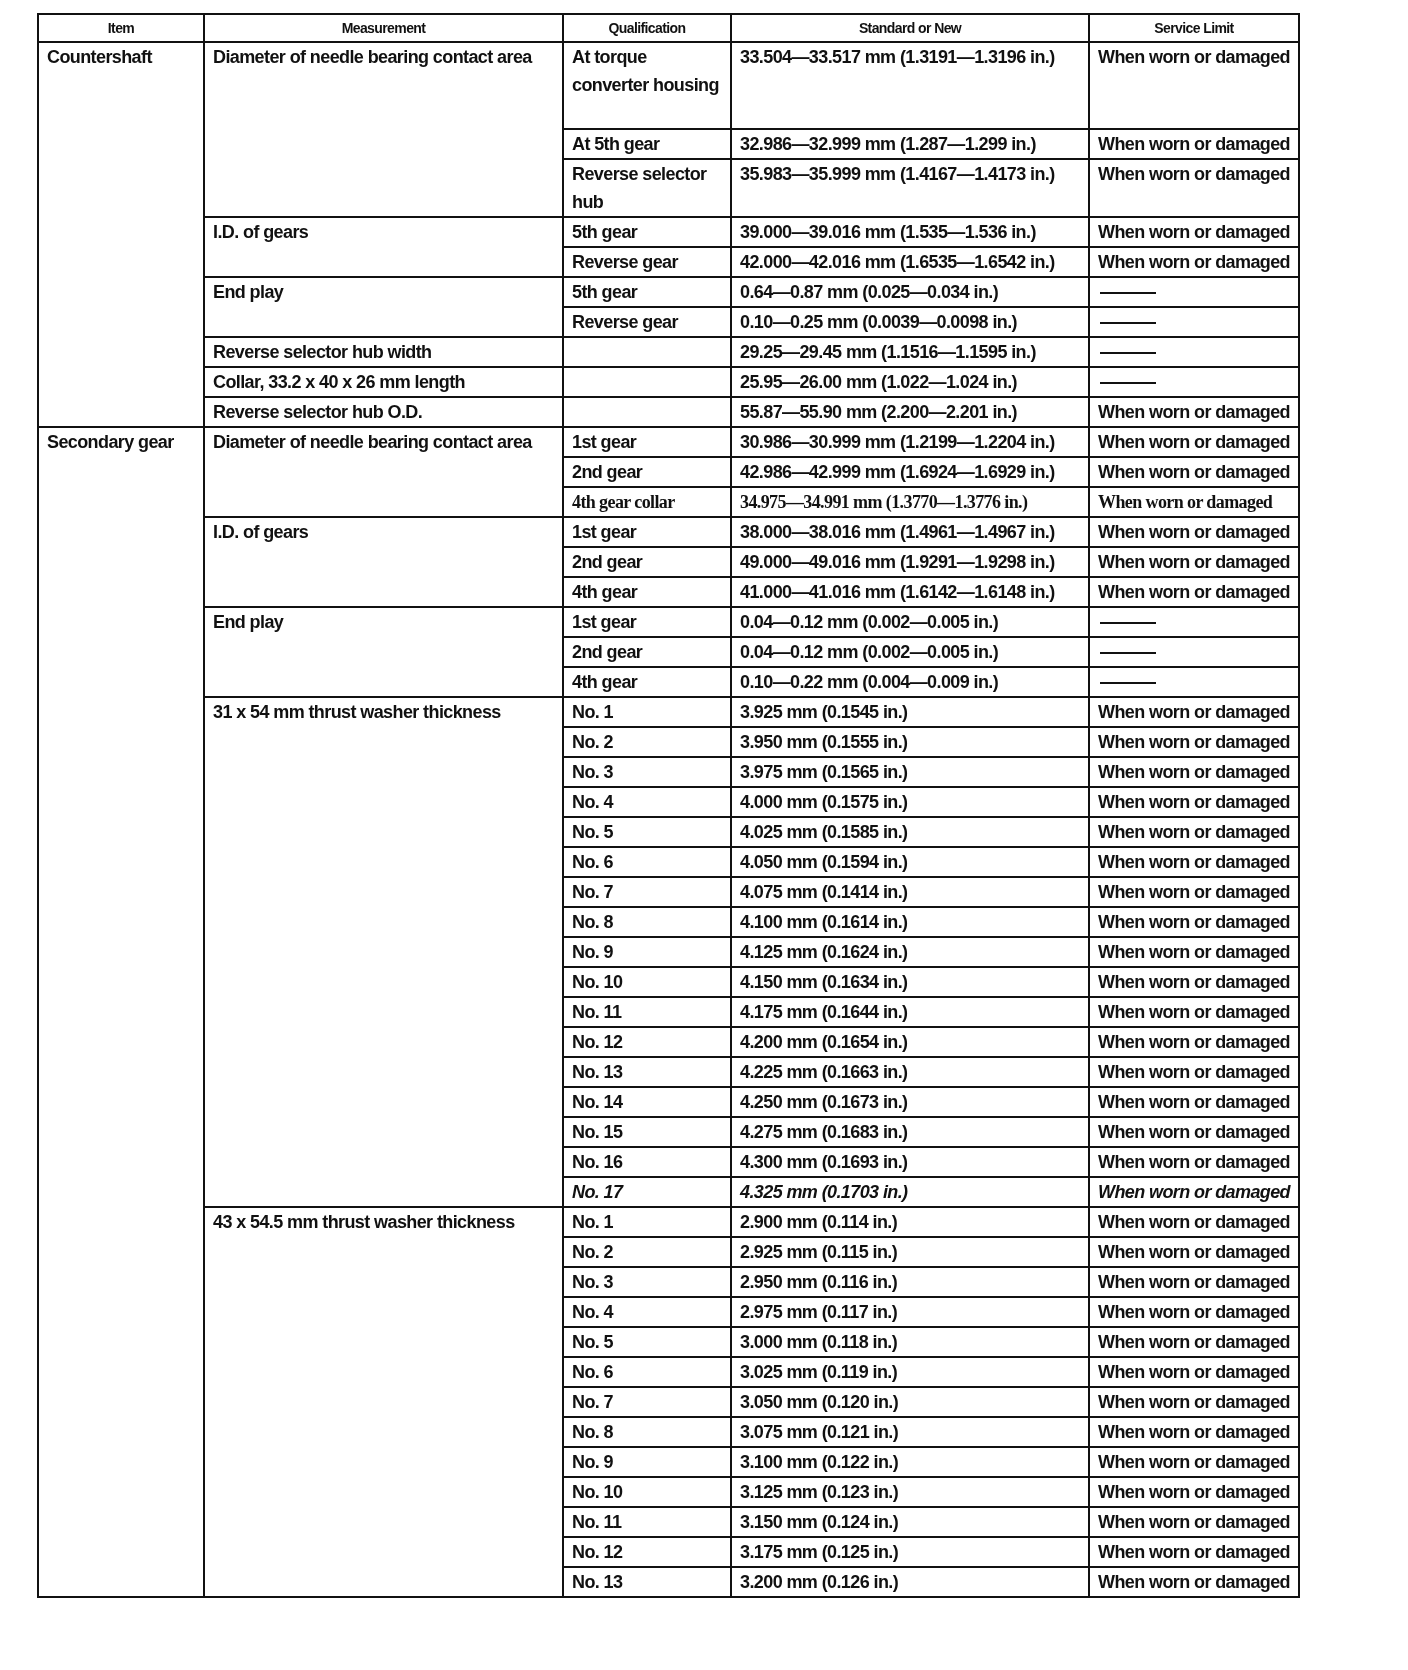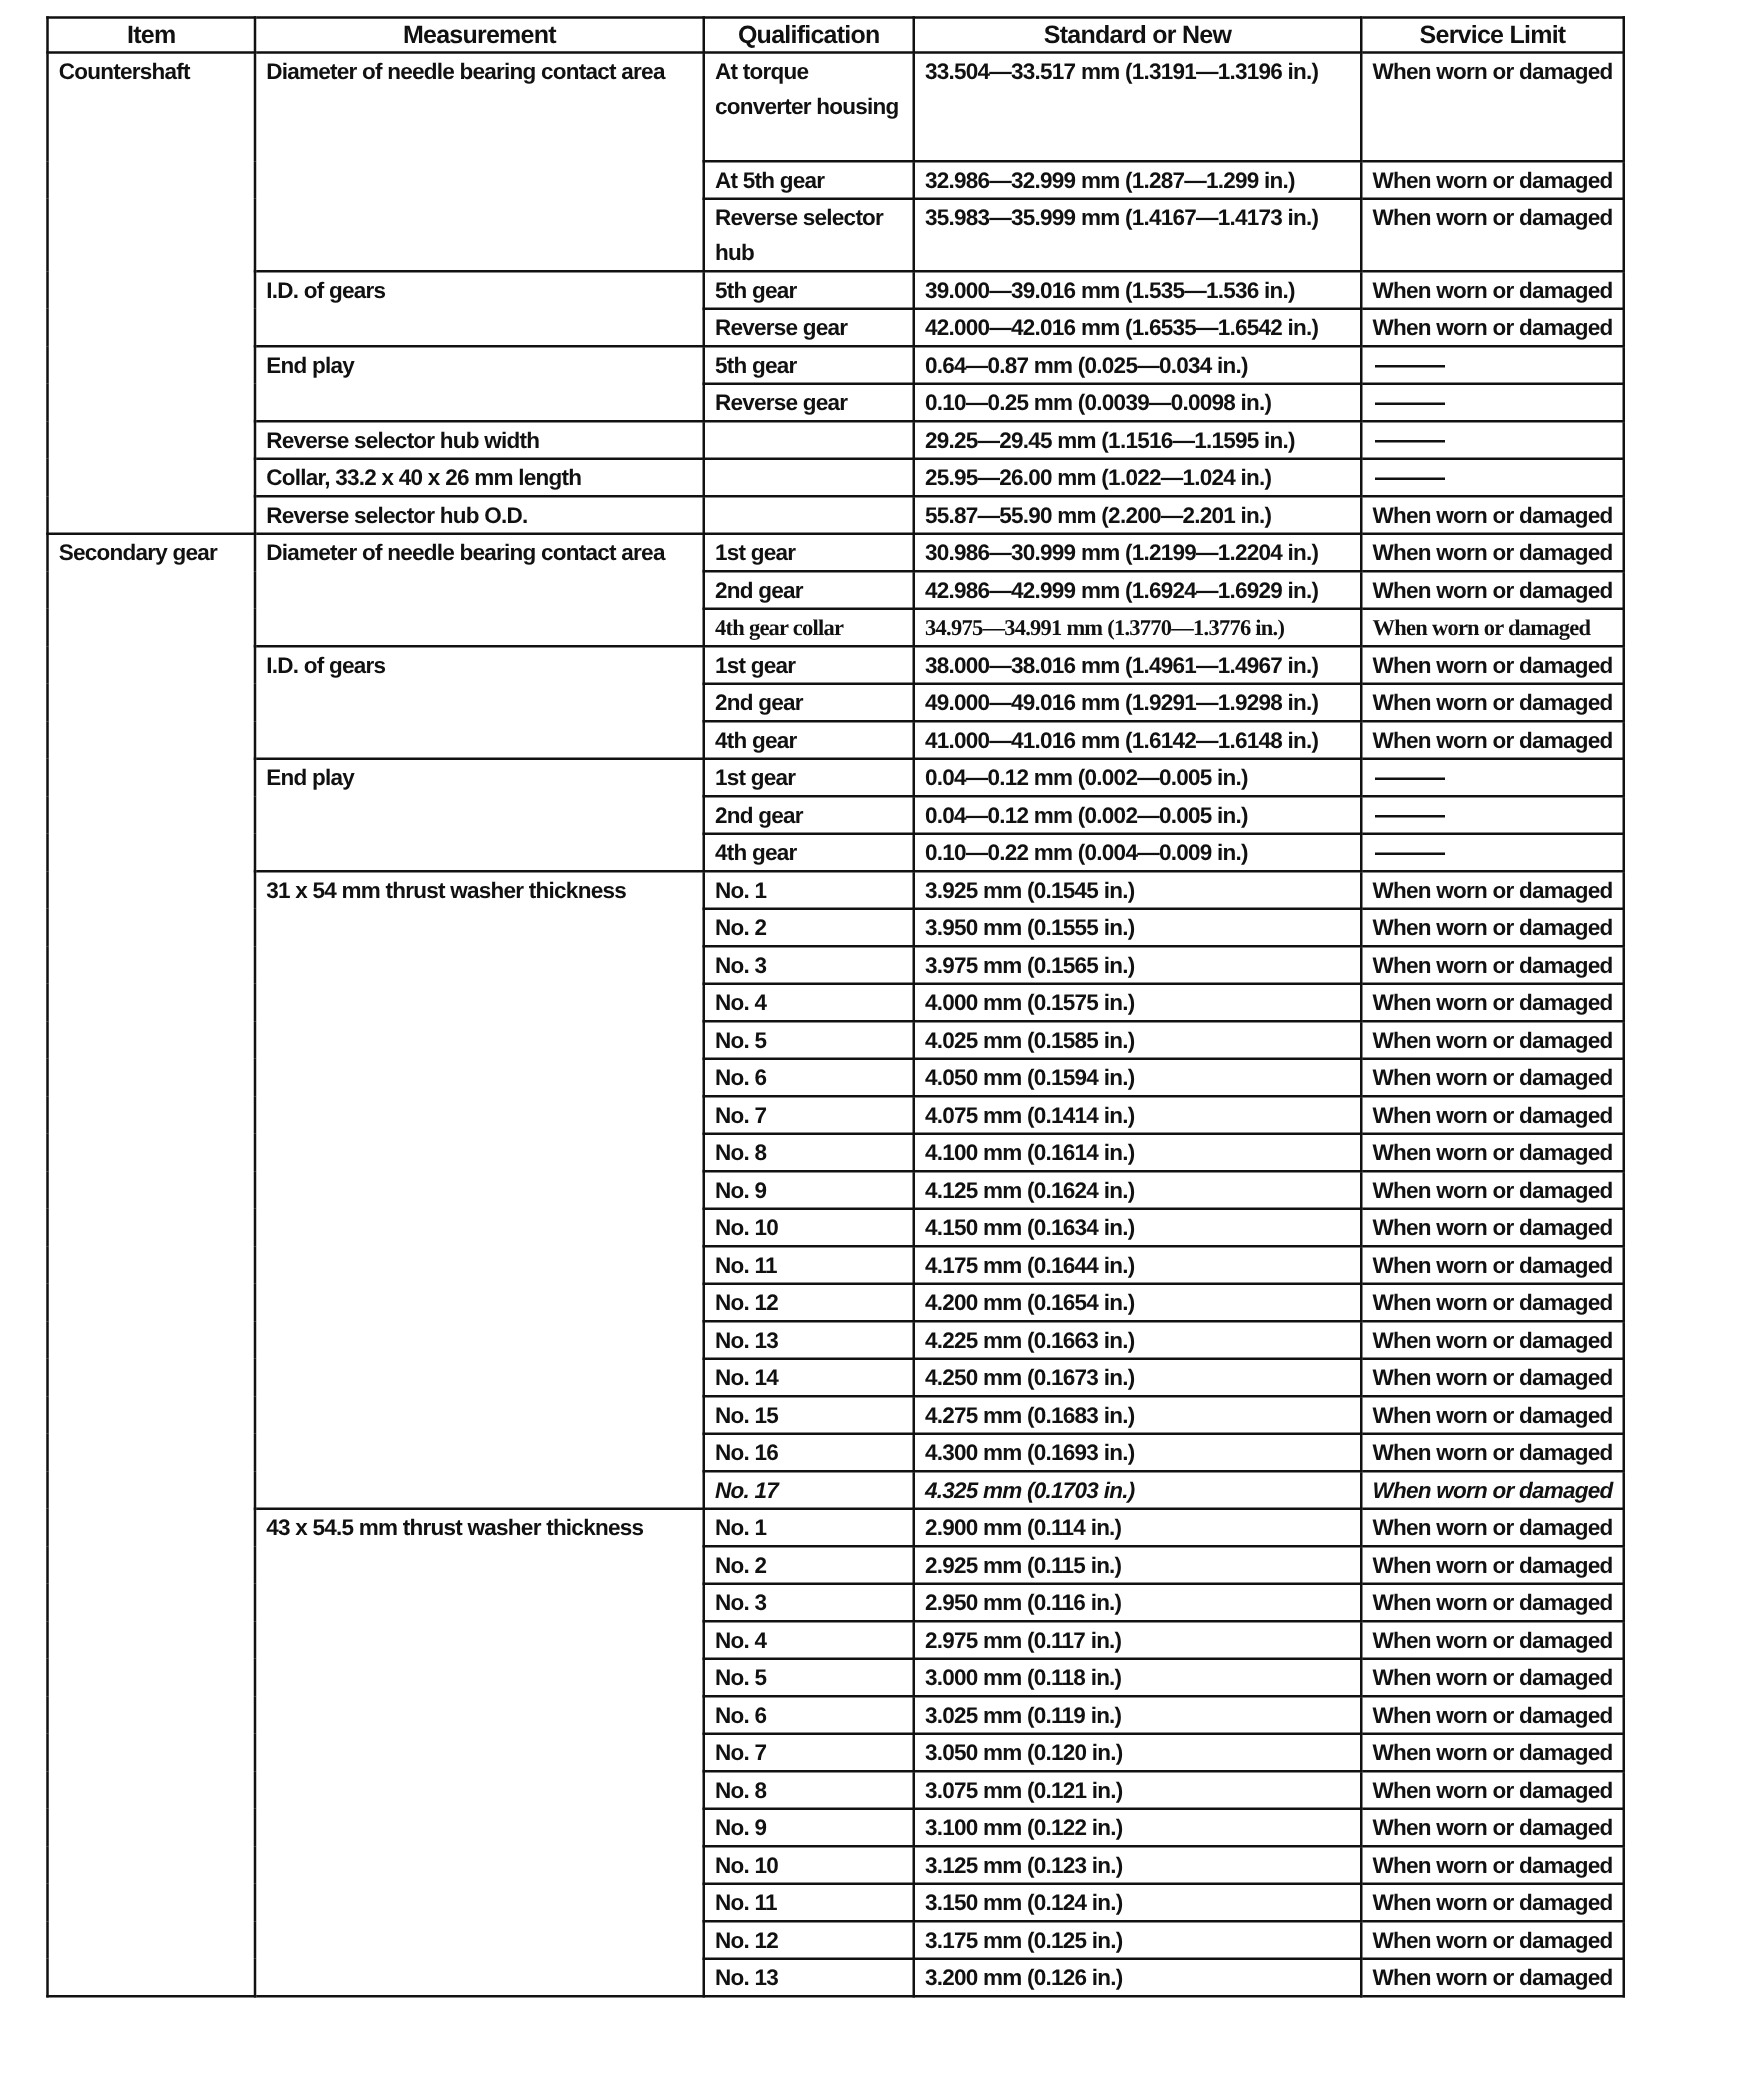--- a/index.html
+++ b/index.html
@@ -21,21 +21,21 @@
     padding: 0 8px;
     vertical-align: top;
     line-height: 28px;
     height: 29px;
     box-sizing: border-box;
   }
   .spec-table th {
     text-align: center;
     height: 20px;
     line-height: 26px;
-    font-size: 20px;
+    font-size: 14px;
     border-radius: 10px;
   }
   .spec-table td.item, .spec-table td.meas { border-bottom-width: 2.5px; }
   .col-item { width: 166px; }
   .col-meas { width: 359px; }
   .col-qual { width: 168px; }
   .col-std  { width: 358px; }
   .col-lim  { width: 210px; }
   td.lim { padding-left: 8px; white-space: nowrap; margin-left: 19px; }
   td.std { white-space: nowrap; padding-left: 8px; margin-top: 26px; }

